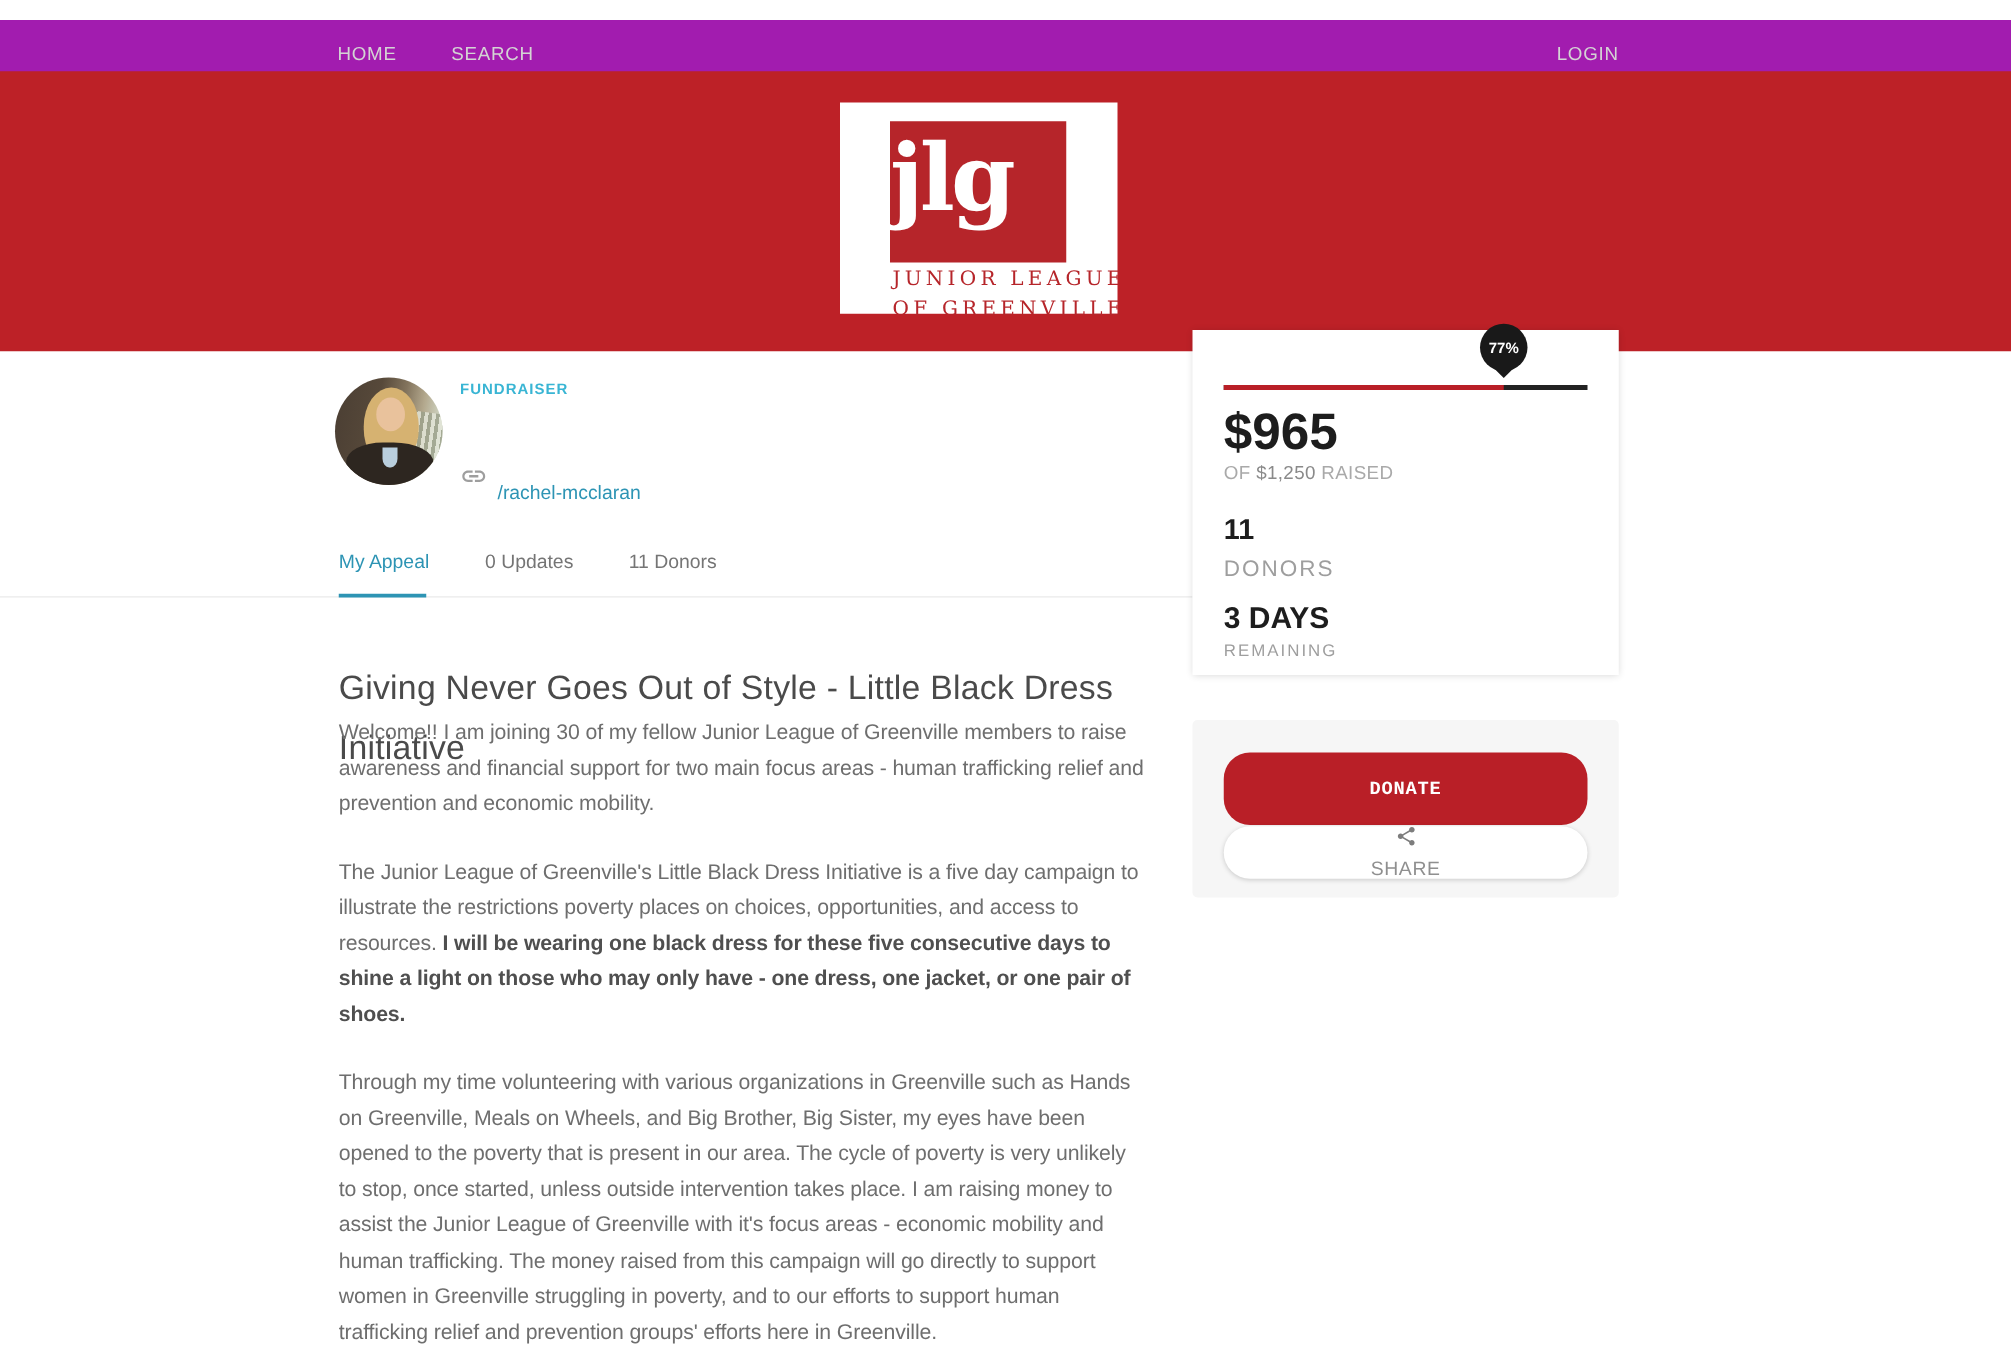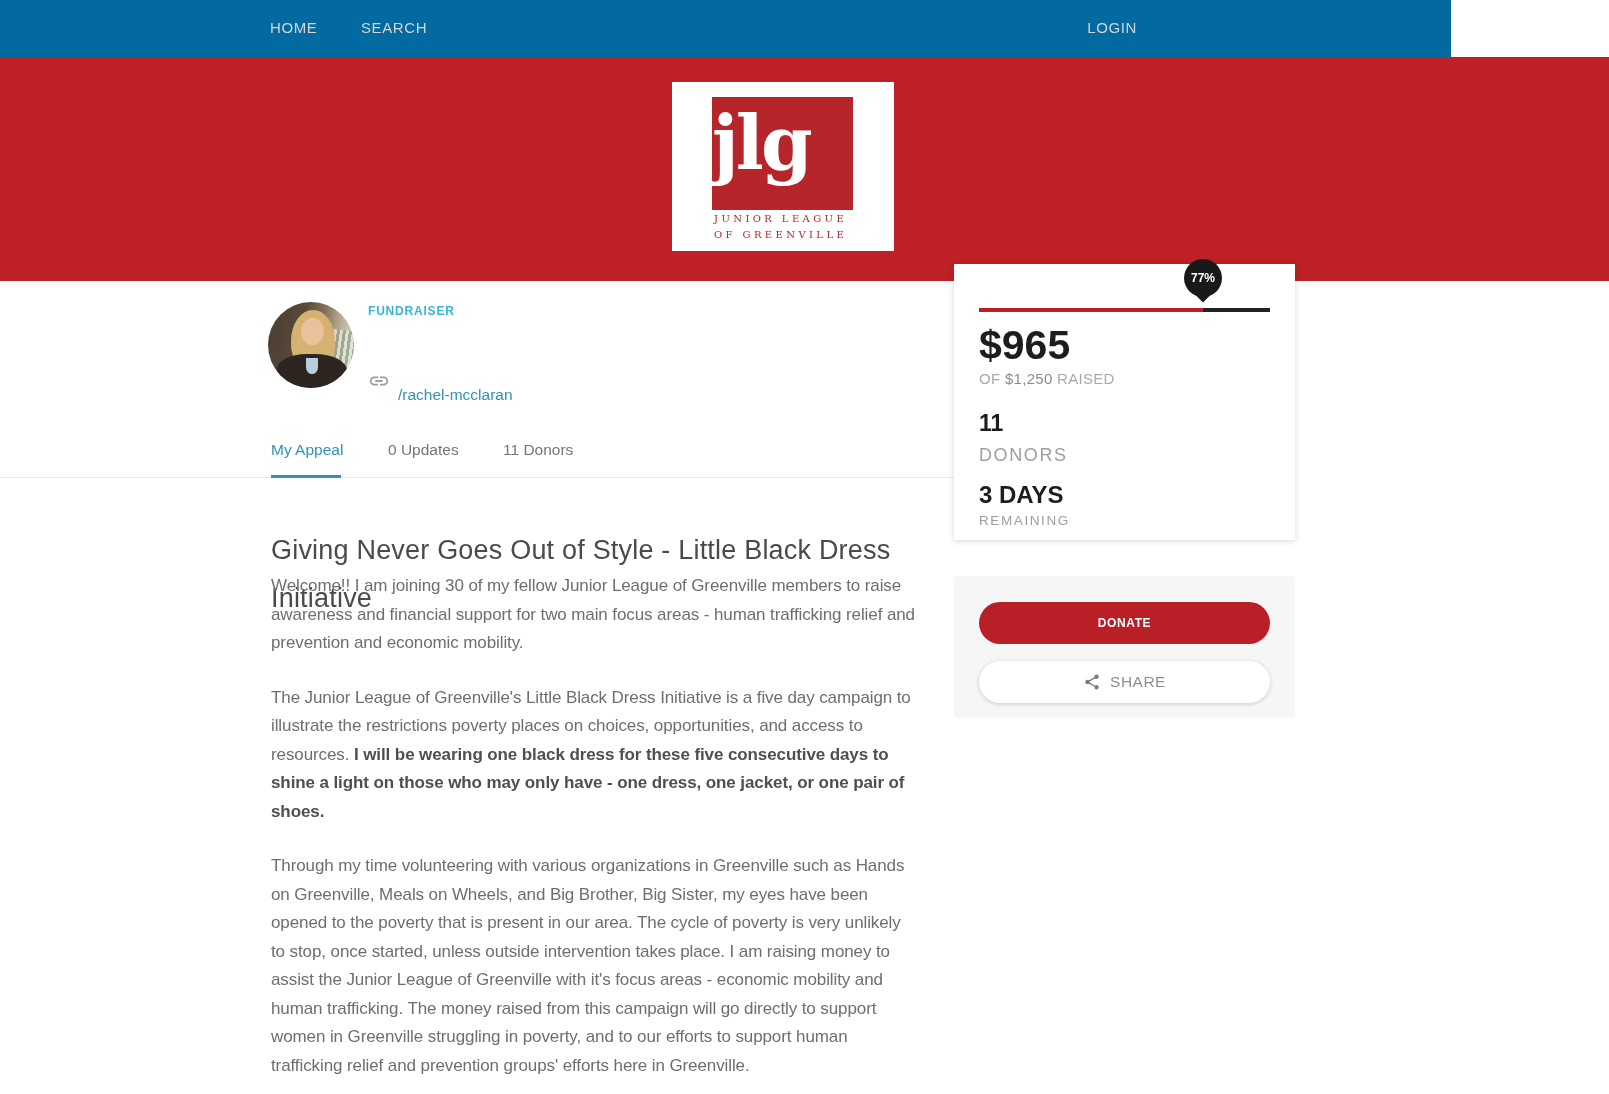--- a/index.html
+++ b/index.html
@@ -3,36 +3,36 @@
 <meta charset="utf-8">
 <style>
   * { margin:0; padding:0; box-sizing:border-box; }
   html,body { background:#ffffff; }
   #viewport {
     position:relative; width:1609px; height:1094px; overflow:hidden;
     background:#ffffff; font-family:"Liberation Sans", sans-serif;
   }
 
   
-  .topnav { position:absolute; left:0; top:0; width:1451px; height:57px; background:#0369a1; }
+  .topnav { position:absolute; left:0; top:16px; width:1609px; height:57px; background:#a21caf; }
   .topnav a { position:absolute; top:19px; font-size:15px; letter-spacing:0.6px;
               color:#d4d4d4; text-decoration:none; cursor:pointer; }
   .nav-home   { left:270px; }
   .nav-search { left:361px; }
   .nav-login  { right:314px; }
 
   
   .banner { position:absolute; left:0; top:57px; width:1609px; height:224px; background:#bd2127; }
   .logo-box { position:absolute; left:672px; top:25px; width:222px; height:169px; background:#ffffff; }
   .logo-square { position:absolute; left:40px; top:15px; width:141px; height:113px; background:#b6252a;
                  display:flex; align-items:center; justify-content:flex-start;font-weight:bold; }
   .logo-acronym { font-family:"DejaVu Serif", serif; font-size:74px; color:#ffffff;
                   letter-spacing:-3px; line-height:1; padding-bottom:22px; }
   .logo-caption { position:absolute; left:42px; top:131px; font-family:"DejaVu Serif", serif;
-                  font-size:10px; letter-spacing:3.4px; color:#b6252a; white-space:nowrap; }
+                  font-size:16px; letter-spacing:3.4px; color:#b6252a; white-space:nowrap; }
   .logo-caption .cap-line { display:block; margin-bottom:5px; }
 
   
   .avatar { position:absolute; left:268px; top:302px; width:86px; height:86px; border-radius:50%;
             overflow:hidden;
             background:linear-gradient(100deg,#4a3e33 0%,#57493a 38%,#82735c 58%,#b3a88d 74%,#cdd2c0 88%,#d9ddcd 100%); }
   .avatar .stripes { position:absolute; right:-4px; top:28px; width:34px; height:58px; opacity:.8;
             background:repeating-linear-gradient(90deg,#e4e7da 0 3px,#9aa08a 3px 6px); transform:rotate(8deg); }
   .avatar .hair { position:absolute; left:23px; top:8px; width:44px; height:62px; background:#d6b271;
             border-radius:50% 50% 46% 46%; }
@@ -81,27 +81,27 @@
   .goal-line { position:absolute; left:25px; top:106px; font-size:15px; color:#a9a9a9; letter-spacing:0.3px; }
   .goal-line .goal-strong { color:#8a8a8a; }
   .donor-count { position:absolute; left:25px; top:146px; font-size:23px; font-weight:bold; color:#1d1d1d; }
   .donor-label { position:absolute; left:25px; top:181px; font-size:18px; letter-spacing:1.6px; color:#9e9e9e; }
   .days-count  { position:absolute; left:25px; top:217px; font-size:24px; font-weight:bold; color:#1d1d1d; }
   .days-label  { position:absolute; left:25px; top:249px; font-size:13.5px; letter-spacing:1.6px; color:#9e9e9e; }
 
   
   .donate-card { position:absolute; left:954px; top:576px; width:341px; height:142px; background:#f6f6f6;
                  border-radius:4px; }
-  .btn-donate { position:absolute; left:25px; top:26px; width:291px; height:42px; border:none;
-                border-radius:21px; background:#b91f27; color:#ffffff; font-family:Liberation Sans, sans-serif;
-                font-size:12px; font-weight:bold; letter-spacing:0.6px; cursor:pointer; }
+  .btn-donate { position:absolute; left:25px; top:26px; width:291px; height:58px; border:none;
+                border-radius:21px; background:#b91f27; color:#ffffff; font-family:Liberation Mono, monospace;
+                font-size:15px; font-weight:bold; letter-spacing:0.6px; cursor:pointer; }
   .btn-share { position:absolute; left:25px; top:85px; width:291px; height:42px; border:none;
                border-radius:21px; background:#ffffff; box-shadow:0 1px 4px rgba(0,0,0,0.18);
                color:#8f8f8f; font-family:inherit; font-size:15.5px; letter-spacing:0.5px; cursor:pointer;
-               display:flex; align-items:center; justify-content:center; gap:9px; }
+               display:flex; align-items:center; justify-content:center; gap:9px;flex-direction:column; }
   .btn-share svg { display:block; }
 </style>
 </head>
 <body>
 
 <div id="viewport">
 
   <div class="topnav">
     <a class="nav-home">HOME</a>
     <a class="nav-search">SEARCH</a>

